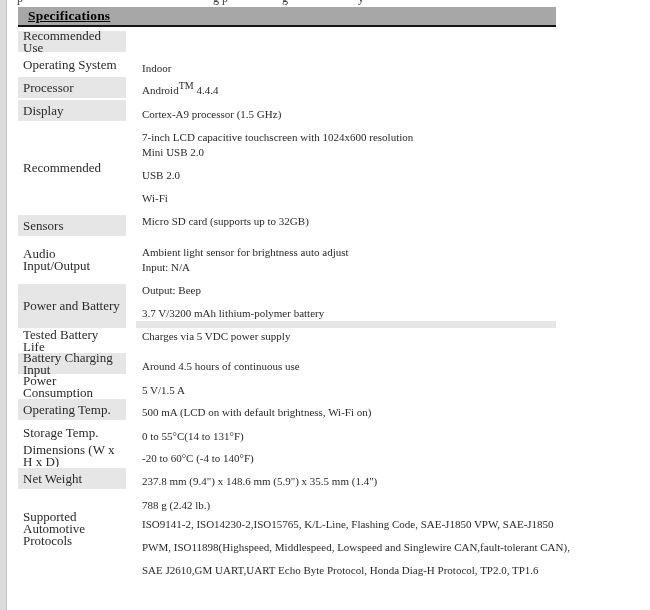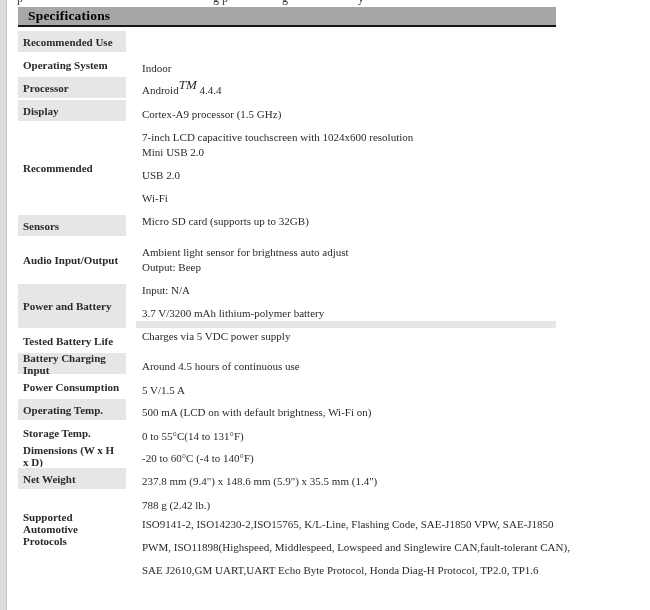--- a/index.html
+++ b/index.html
@@ -21,47 +21,47 @@
   .content{
     position:absolute;left:18px;top:7px;width:538px;
   }
   .section-header{
     height:16px;background:#a7a7a7;border-bottom:2px solid #151515;
     padding:1px 0 1px 10px;box-sizing:content-box;
     display:flex;align-items:center;
   }
   .section-header .title{
     font-weight:bold;font-size:13.5px;color:#000;
-    letter-spacing:0.2px;
+    text-decoration:underline;letter-spacing:0.2px;
   }
   .rows{margin-top:3px;}
   .row{display:flex;width:538px;}
   .h1{height:23px;}
   .h2{height:46px;}
   .h3{height:78px;}
   .h4{height:92px;}
   .label-cell{
     width:108px;min-width:108px;box-sizing:border-box;
     padding-left:5px;padding-right:4px;
     display:flex;align-items:center;
-    font-size:11px;line-height:12px;color:#2a2a2a;font-weight:bold;
+    font-size:13px;line-height:12px;color:#2a2a2a;
   }
   .col-gap{width:10px;min-width:10px;}
   .value-cell{
     flex:1;box-sizing:border-box;padding-left:6px;
     display:flex;flex-direction:column;justify-content:center;
     font-size:11px;color:#2a2a2a;margin-top:37px;
   }
   .value-line{line-height:23px;white-space:nowrap;}
   .row.shaded .label-cell,
   .row.shaded .value-cell{
     background:#e6e6e6;
     border-top:1px solid #ffffff;border-bottom:1px solid #ffffff;
   }
-  sup{font-size:13px;line-height:0;vertical-align:super;font-style:italic;}
+  sup{font-size:10px;line-height:0;vertical-align:super;}
 </style>
 </head>
 <body>
 
 <div class="left-band"></div>
 
 <div class="top-clip">
   <span style="left:17px">p</span>
   <span style="left:213px">g</span>
   <span style="left:222px">p</span>
@@ -126,22 +126,22 @@
       <div class="col-gap"></div>
       <div class="value-cell">
           <div class="value-line">Ambient light sensor for brightness auto adjust</div>
         </div>
     </div>
 
     <div class="row h2">
       <div class="label-cell">Audio Input/Output</div>
       <div class="col-gap"></div>
       <div class="value-cell">
+        <div class="value-line">Input: N/A</div>
         <div class="value-line">Output: Beep</div>
-        <div class="value-line">Input: N/A</div>
       </div>
     </div>
 
     <div class="row shaded h2">
       <div class="label-cell">Power and Battery</div>
       <div class="col-gap"></div>
       <div class="value-cell">
         <div class="value-line">3.7 V/3200 mAh lithium-polymer battery</div>
         <div class="value-line">Charges via 5 VDC power supply</div>
       </div>

